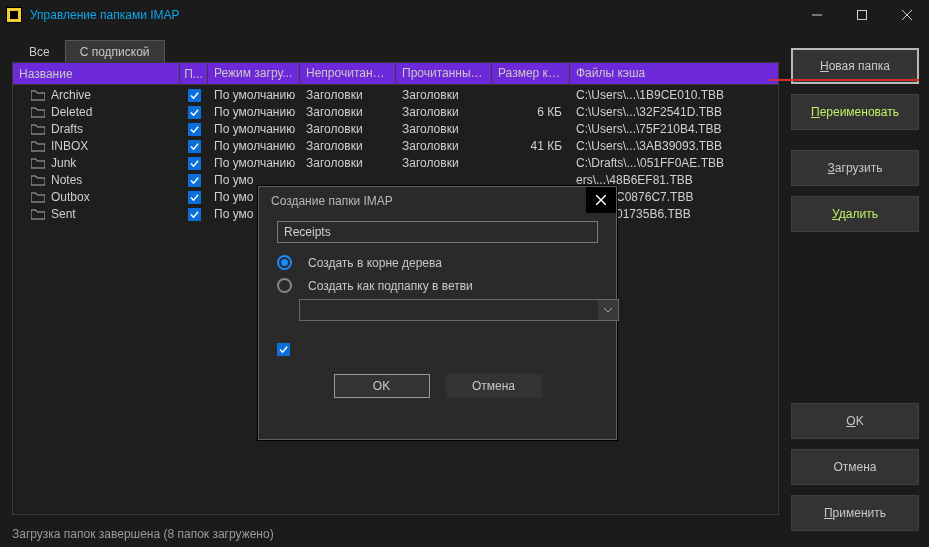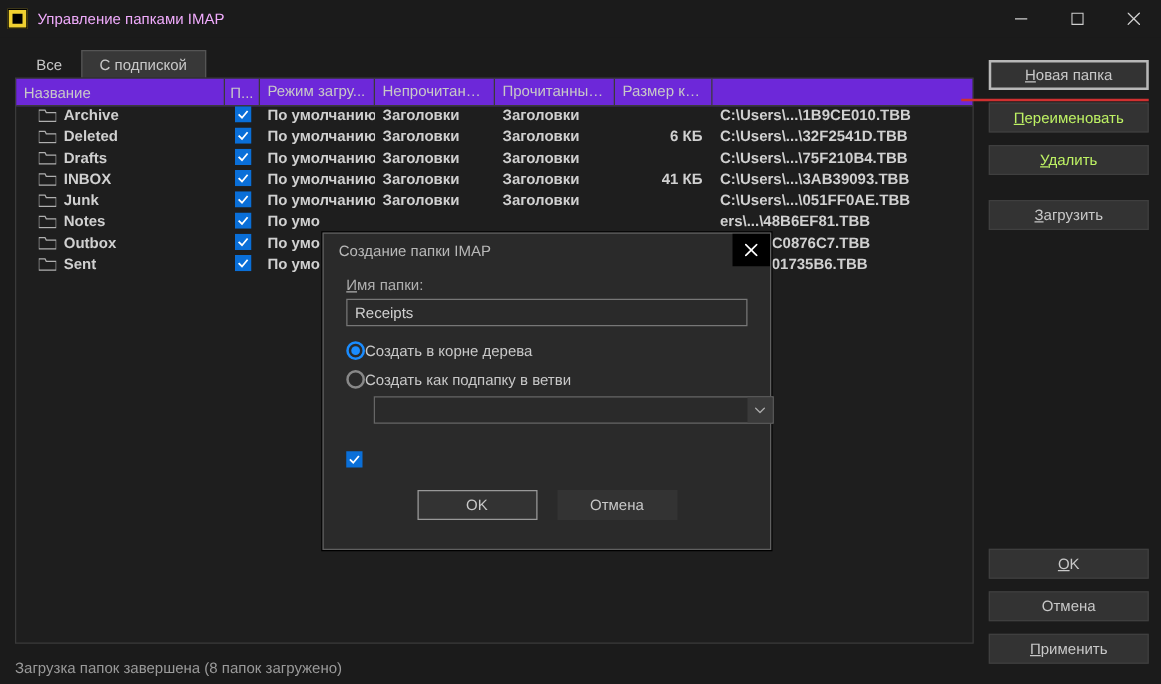--- a/index.html
+++ b/index.html
@@ -16,21 +16,21 @@
 }
 .app-icon {
   width: 16px; height: 16px;
   background: #f0d030; position: relative; margin-right: 8px;
   border: 1px solid #000;
 }
 .app-icon::before {
   content: ""; position: absolute; inset: 3px;
   background: #000;
 }
-.titlebar-title { flex: 1; color: #f0abfc; font-size: 12px; }
+.titlebar-title { flex: 1; color: #0ea5e9; font-size: 12px; }
 .win-controls { display: flex; }
 .win-btn {
   width: 45px; height: 30px;
   display: flex; align-items: center; justify-content: center;
   color: #d0d0d0;
 }
 .win-btn svg { width: 10px; height: 10px; }
 .tabs {
   display: flex; padding: 10px 0 6px 14px; gap: 0;
 }
@@ -46,21 +46,21 @@
 .table-header {
   display: flex; height: 22px; background: #6d28d9; border-bottom: 1px solid #3a3a3a;
 }
 .th {
   padding: 3px 6px; font-size: 12px; color: #c8c8c8;
   border-right: 1px solid #3a3a3a; overflow: hidden; white-space: nowrap;
   text-overflow: ellipsis;
 }
 .table-body { }
 .row {
-  display: flex; height: 17px; align-items: flex-start; font-weight: bold;
+  display: flex; height: 17px; align-items: flex-end;
 }
 .td {
   padding: 0 6px; font-size: 12px; color: #d0d0d0;
   overflow: hidden; white-space: nowrap; text-overflow: clip;
 }
 .col-name { width: 167px; display: flex; align-items: center; gap: 6px; padding-left: 18px; }
 .col-sub { width: 28px; display: flex; align-items: center; justify-content: center; }
 .col-mode { width: 92px; }
 .col-unread { width: 96px; }
 .col-read { width: 96px; }
@@ -73,21 +73,21 @@
 .checkbox {
   width: 13px; height: 13px; background: #0a6fd8;
   display: flex; align-items: center; justify-content: center;
 }
 .checkbox svg { width: 9px; height: 9px; }
 .right-panel {
   position: absolute; right: 10px; top: 48px; width: 128px;
   display: flex; flex-direction: column; gap: 10px;
 }
 .btn {
-  height: 24px; background: #333333; border: 1px solid #3f3f3f;
+  height: 36px; background: #333333; border: 1px solid #3f3f3f;
   color: #c8c8c8; font-size: 12px;
   display: flex; align-items: center; justify-content: center;
 }
 .btn.primary { border: 2px solid #b8b8b8; }
 .btn.disabled { color: #bef264; }
 .underline-red {
   position: absolute; height: 2px; background: #d03030;
   right: 10px; width: 150px; top: 79px;
 }
 .right-bottom {
@@ -113,21 +113,21 @@
   background: #000; display: flex; align-items: center; justify-content: center;
 }
 .modal-close svg { width: 10px; height: 10px; }
 .modal-body { padding: 6px 18px; }
 .field-label { color: #b0b0b0; font-size: 12px; margin-bottom: 4px; }
 .text-input {
   width: 100%; height: 22px; background: #2a2a2a;
   border: 1px solid #777; color: #d0d0d0; padding: 0 6px;
   font-family: inherit; font-size: 12px; outline: none;
 }
-.radio-row { display: flex; align-items: center; gap: 0; margin-top: 12px; }
+.radio-row { display: flex; align-items: center; gap: 16px; margin-top: 12px; }
 .radio {
   width: 15px; height: 15px; border: 2px solid #888; border-radius: 50%;
   display: flex; align-items: center; justify-content: center;
 }
 .radio.checked { border-color: #1a8cff; }
 .radio.checked::after {
   content: ""; width: 7px; height: 7px; background: #1a8cff; border-radius: 50%;
 }
 .combo {
   width: 320px; height: 22px; background: #2a2a2a;
@@ -180,20 +180,21 @@
 </div>
 
 <div class="content">
   <div class="table-header">
     <div class="th col-name" style="padding-left:6px">Название</div>
     <div class="th col-sub">П...</div>
     <div class="th col-mode">Режим загру...</div>
     <div class="th col-unread">Непрочитанны...</div>
     <div class="th col-read">Прочитанные ...</div>
     <div class="th col-cache" style="text-align:center">Размер кэша</div>
+    <div class="th col-files" style="border-right:none">Файлы кэша</div>
   </div>
   <div class="table-body" id="tbody">
       <div class="row">
         <div class="td col-name">
           <span class="folder-icon">
             <svg viewBox="0 0 14 11">
               <path d="M0 2 L0 10 L14 10 L14 3 L6 3 L5 1 L0 1 Z" fill="none" stroke="#b0b0b0" stroke-width="1"></path>
             </svg>
           </span>
           <span>Archive</span>
@@ -290,21 +291,21 @@
           <div class="checkbox">
             <svg viewBox="0 0 10 10">
               <path d="M1 5 L4 8 L9 2" fill="none" stroke="#fff" stroke-width="1.6"></path>
             </svg>
           </div>
         </div>
         <div class="td col-mode">По умолчанию</div>
         <div class="td col-unread">Заголовки</div>
         <div class="td col-read">Заголовки</div>
         <div class="td col-cache"></div>
-        <div class="td col-files">C:\Users\...\051FF0AE.TBB</div>
+        <div class="td col-files">C:\Drafts\...\051FF0AE.TBB</div>
       </div>
       <div class="row">
         <div class="td col-name">
           <span class="folder-icon">
             <svg viewBox="0 0 14 11">
               <path d="M0 2 L0 10 L14 10 L14 3 L6 3 L5 1 L0 1 Z" fill="none" stroke="#b0b0b0" stroke-width="1"></path>
             </svg>
           </span>
           <span>Notes</span>
         </div>
@@ -368,25 +369,25 @@
     </div>
 </div>
 
 <div class="right-panel">
   <div class="btn primary">
       <span><span class="ul">Н</span><span>овая папка</span></span>
     </div>
   <div class="btn disabled">
       <span><span class="ul">П</span><span>ереименовать</span></span>
     </div>
+  <div class="btn" style="margin-top:10px">
+      <span><span class="ul">З</span><span>агрузить</span></span>
+    </div>
   <div class="btn disabled">
       <span><span class="ul">У</span><span>далить</span></span>
-    </div>
-  <div class="btn" style="margin-top:10px">
-      <span><span class="ul">З</span><span>агрузить</span></span>
     </div>
 </div>
 <div class="underline-red"></div>
 
 <div class="right-bottom">
   <div class="btn">
       <span><span class="ul">O</span><span>K</span></span>
     </div>
   <div class="btn">Отмена</div>
   <div class="btn">
@@ -398,21 +399,20 @@
 
 <div class="modal">
   <div class="modal-title">Создание папки IMAP</div>
   <div class="modal-close">
     <svg viewBox="0 0 10 10">
         <line x1="0" y1="0" x2="10" y2="10" stroke="#fff" stroke-width="1.4"></line>
         <line x1="10" y1="0" x2="0" y2="10" stroke="#fff" stroke-width="1.4"></line>
       </svg>
   </div>
   <div class="modal-body">
-    <div class="field-label"><span class="ul">И</span><span>мя папки:</span></div>
     <input class="text-input" value="Receipts" style="">
     <div class="radio-row">
       <div class="radio checked"></div>
       <span>Создать в корне дерева</span>
     </div>
     <div class="radio-row" style="margin-top:8px">
       <div class="radio"></div>
       <span>Создать как подпапку в ветви</span>
     </div>
     <div class="combo">

